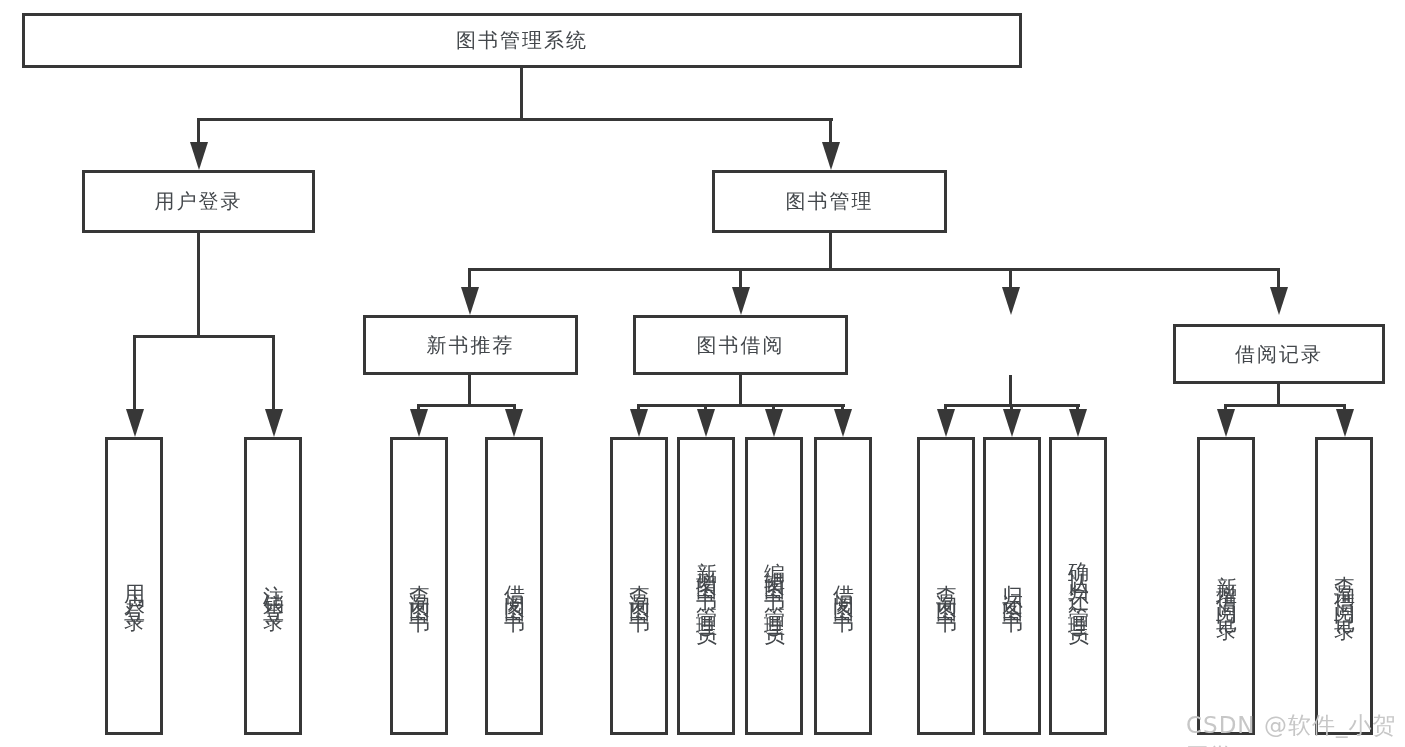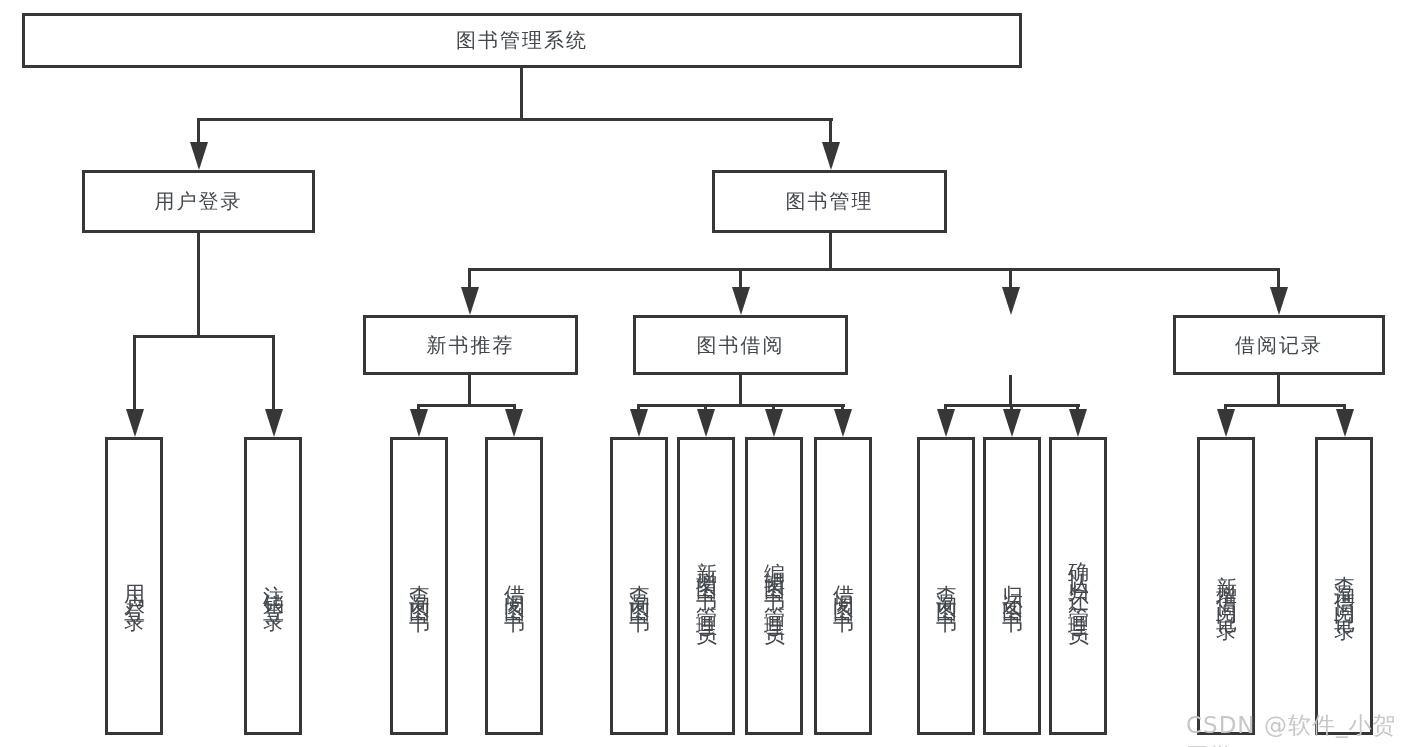--- a/index.html
+++ b/index.html
@@ -100,21 +100,21 @@
   <div class="box hbox" style="left:712px;top:170px;width:235px;height:63px">
     <span>图书管理</span>
   </div>
 
   <div class="box hbox" style="left:363px;top:315px;width:215px;height:60px">
     <span>新书推荐</span>
   </div>
   <div class="box hbox" style="left:633px;top:315px;width:215px;height:60px">
     <span>图书借阅</span>
   </div>
-  <div class="box hbox" style="left:1173px;top:315px;width:212px;height:60px">
+  <div class="box hbox" style="left:1173px;top:324px;width:212px;height:60px">
     <span>借阅记录</span>
   </div>
 
   <div class="box vbox" style="left:105px;top:437px">
     <span class="vtext">用户登录</span>
   </div>
   <div class="box vbox" style="left:244px;top:437px">
     <span class="vtext">注销登录</span>
   </div>
 

